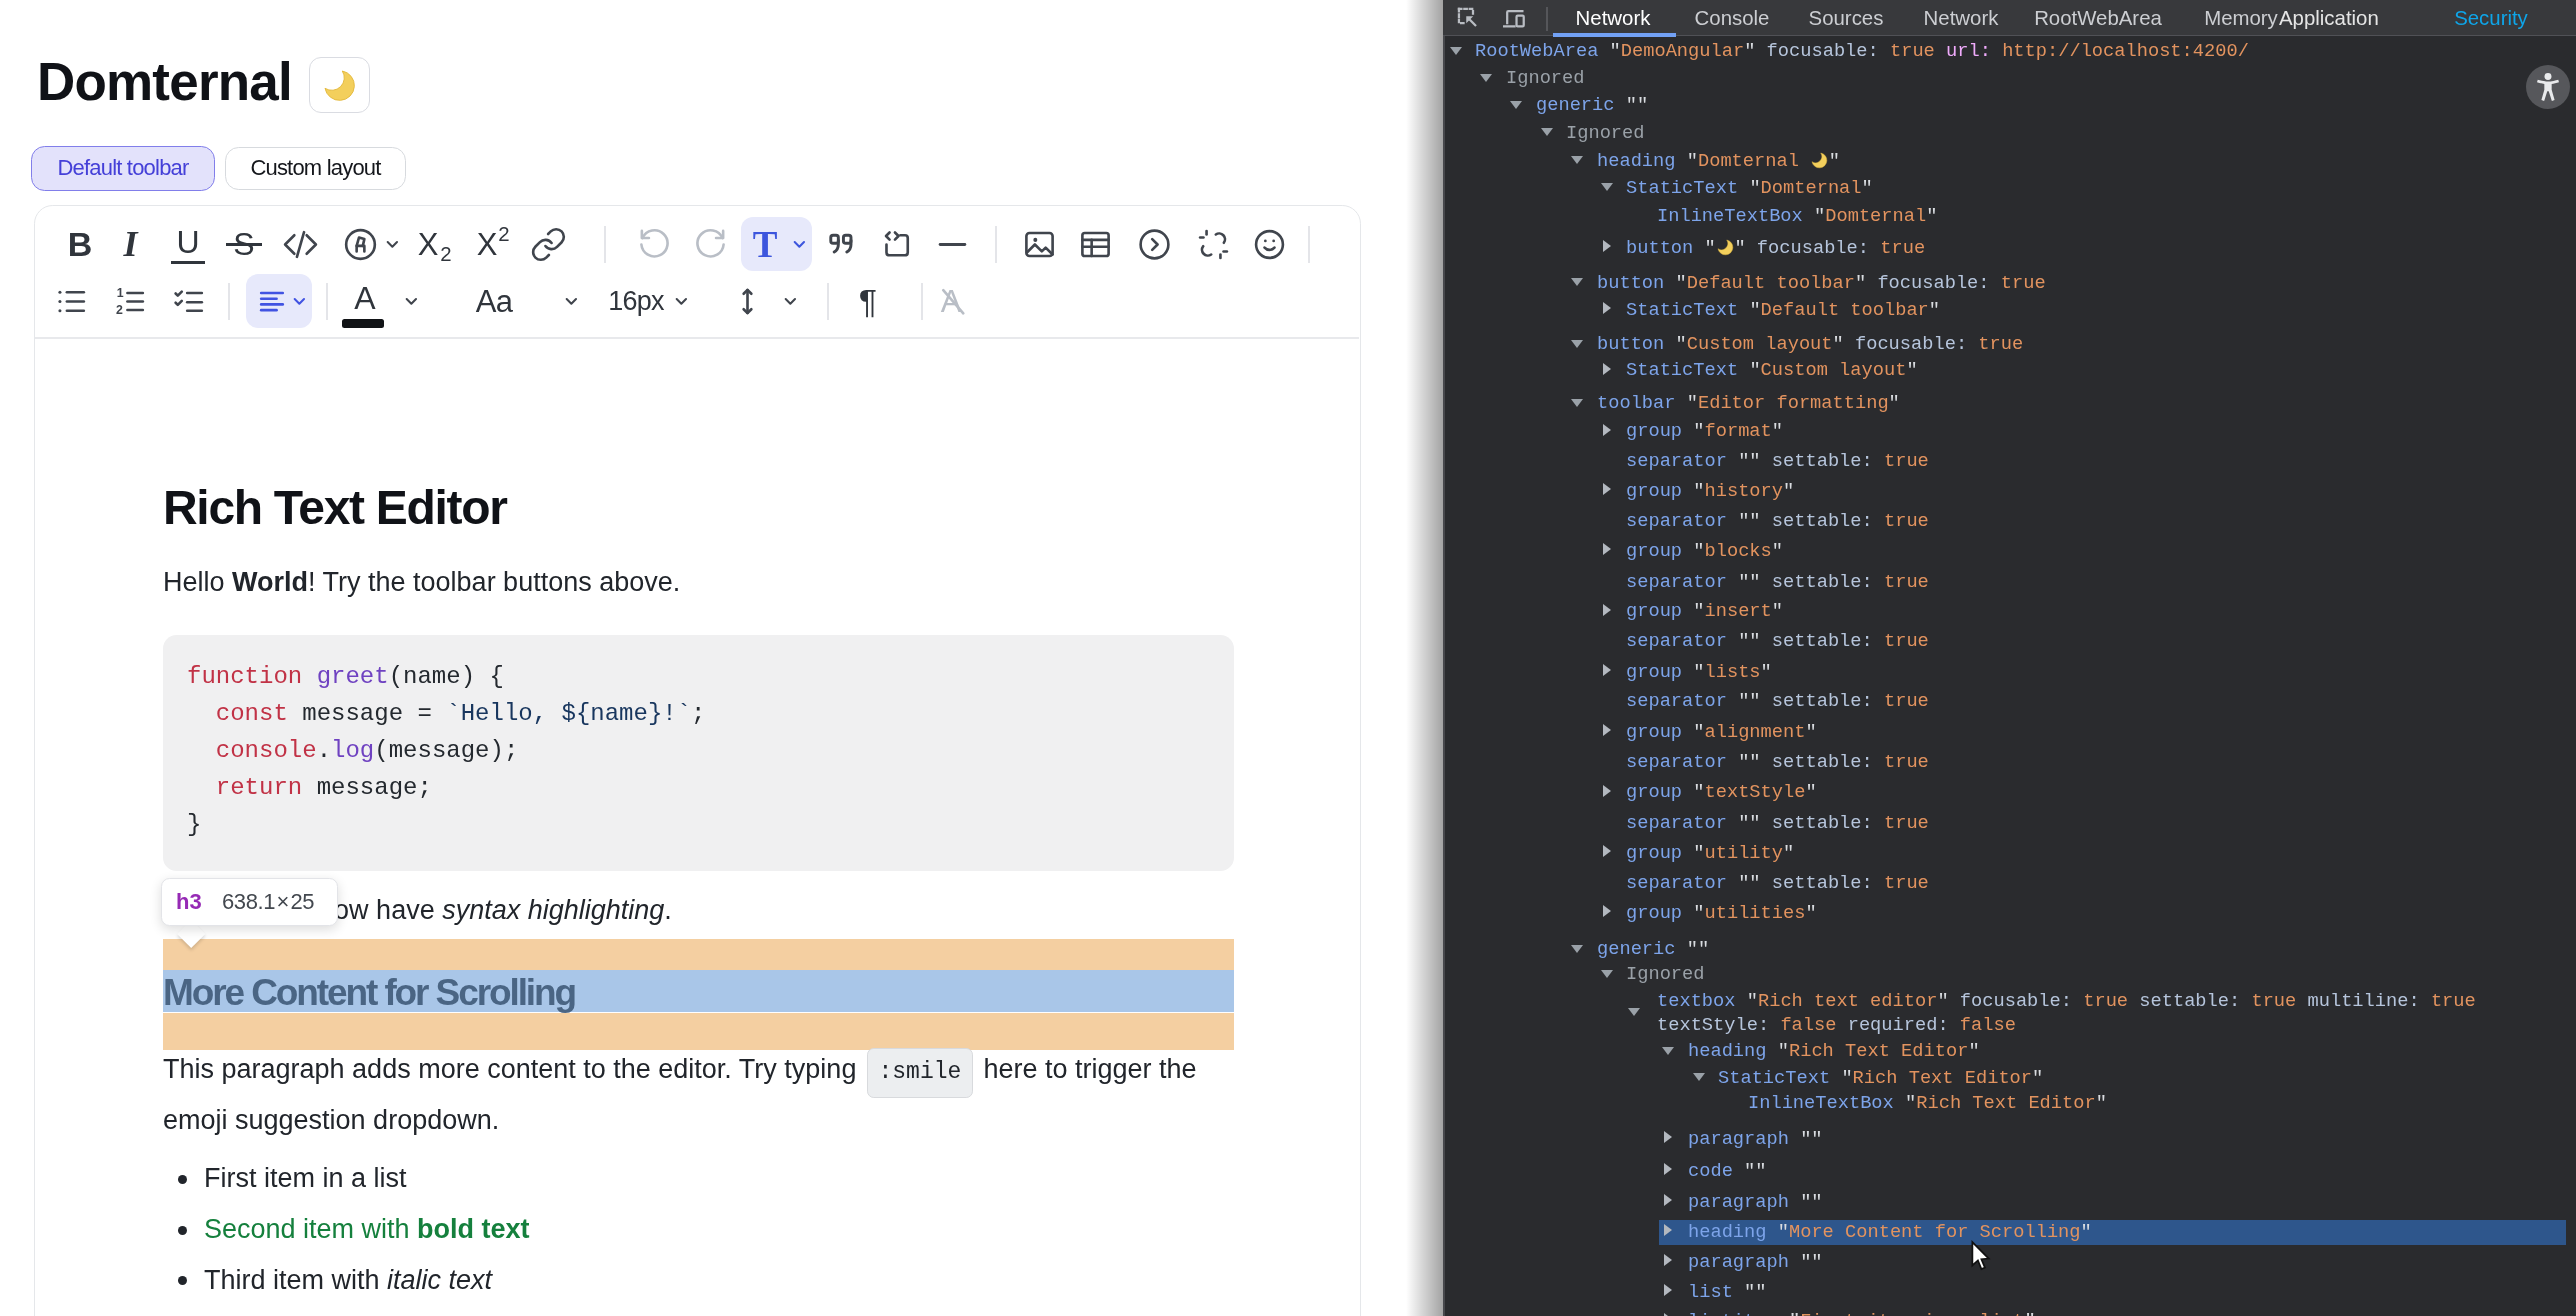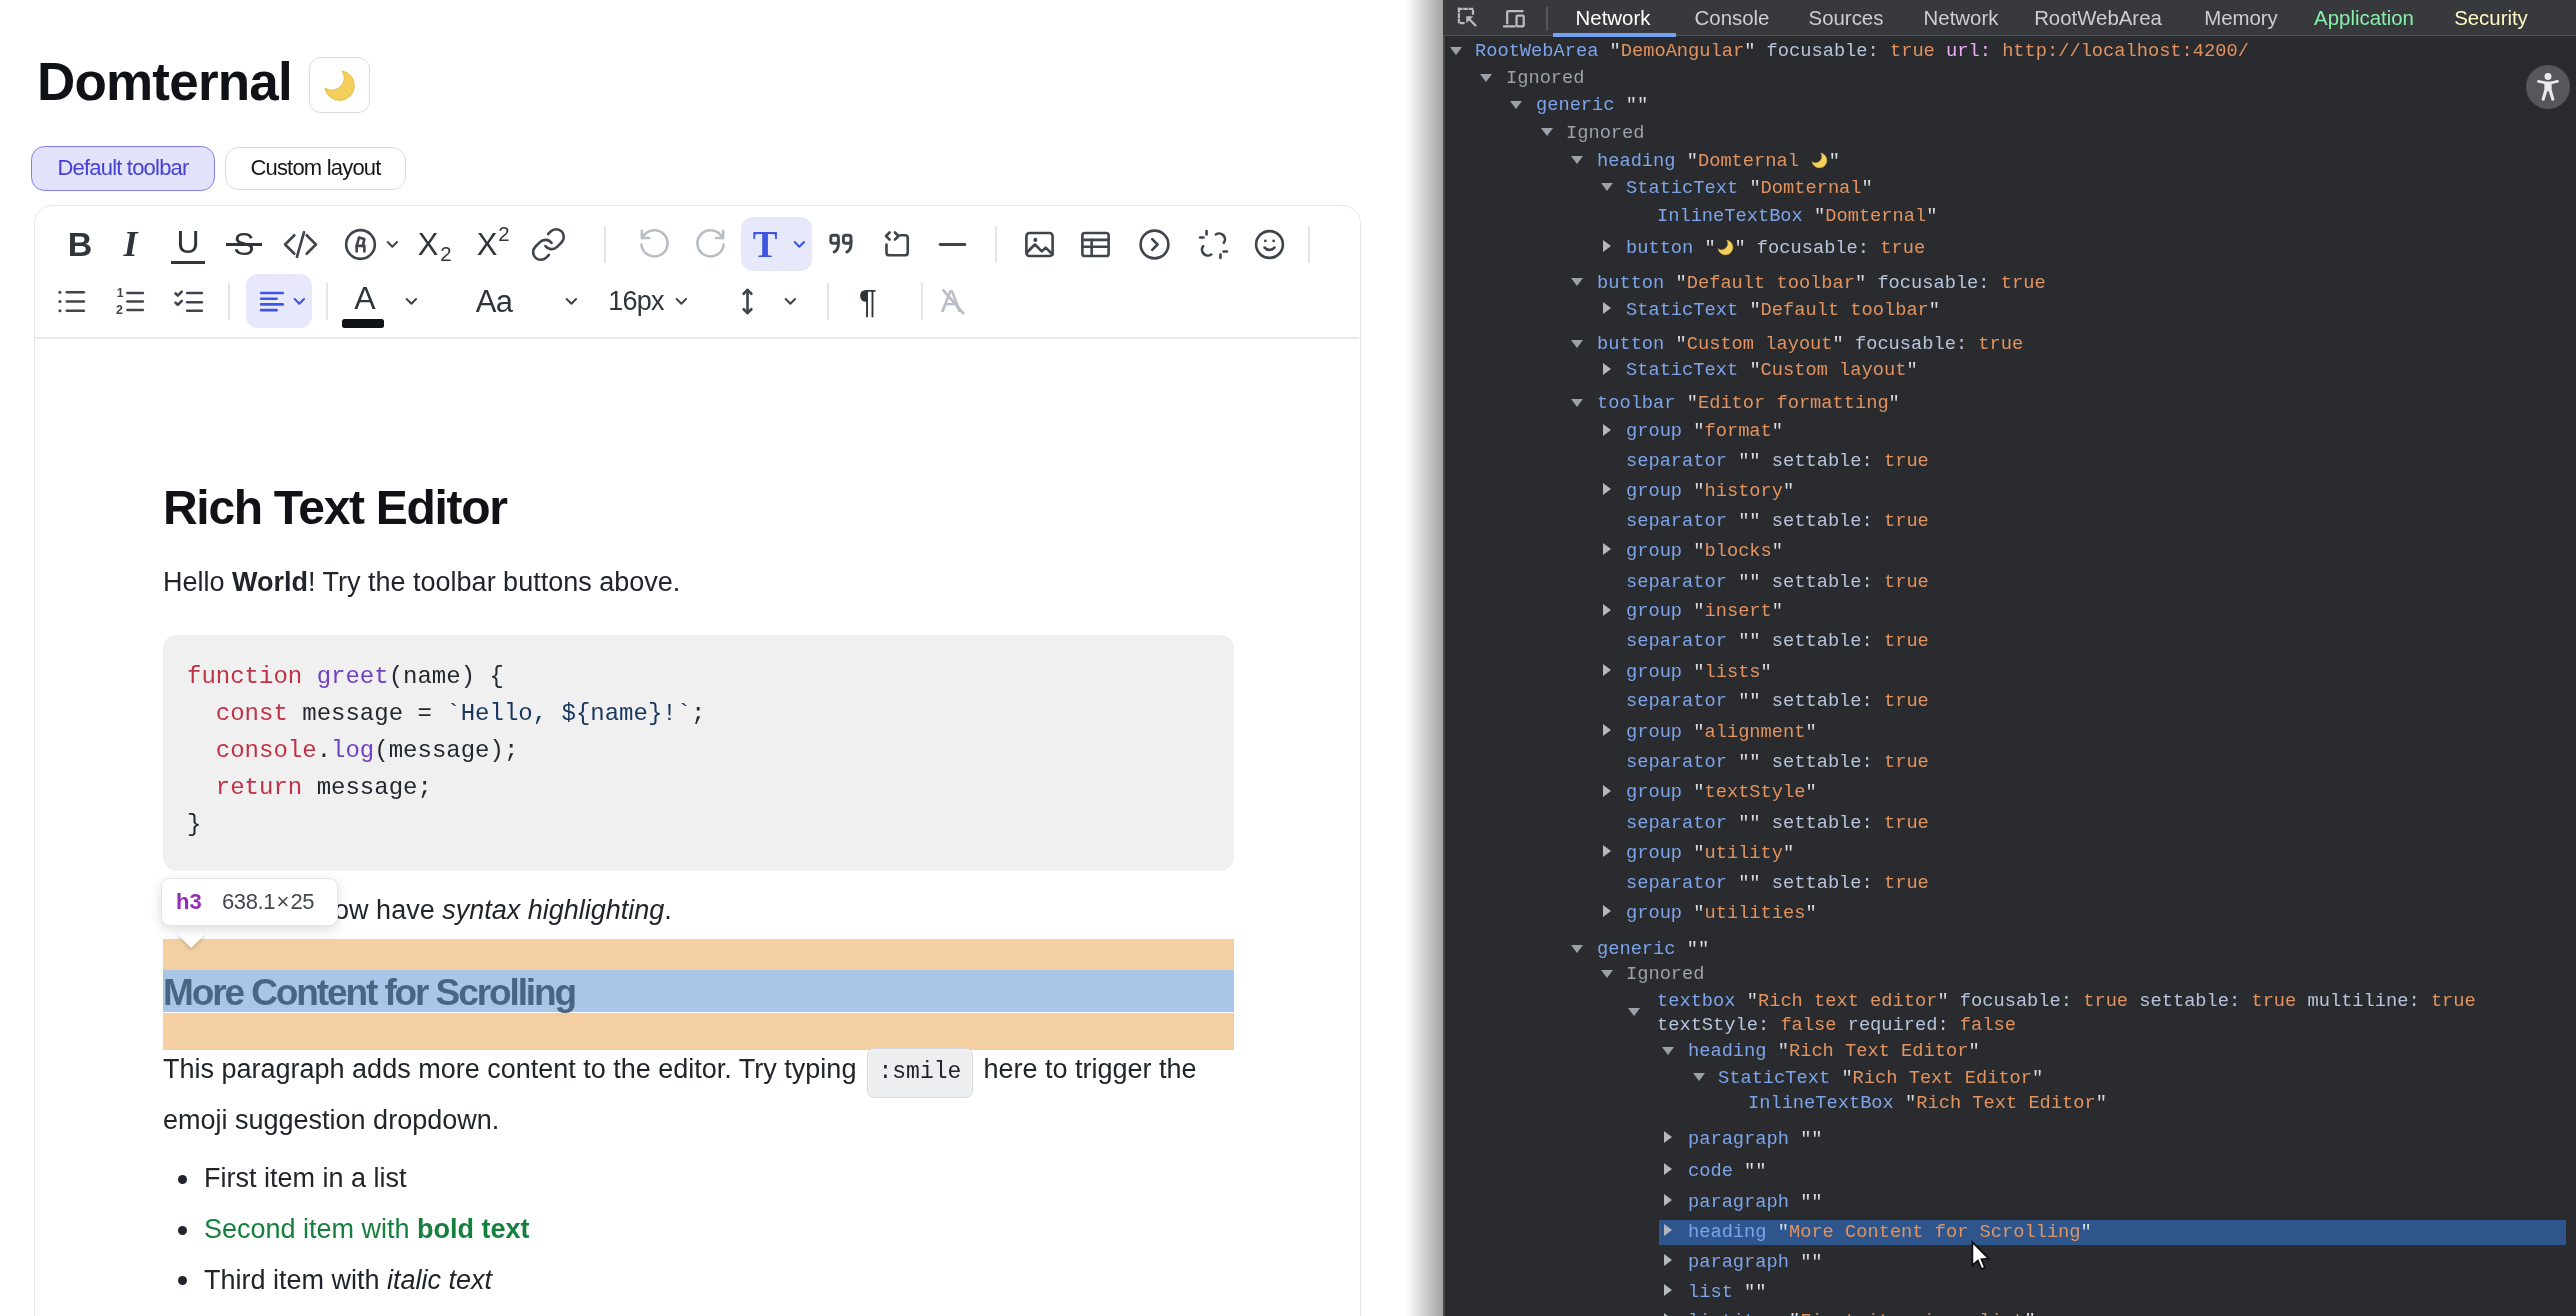--- a/index.html
+++ b/index.html
@@ -232,22 +232,22 @@
         <path d="M2.8 19h9.2"></path>
         <rect x="13.8" y="9.5" width="6.4" height="9.5" rx="1"></rect>
       </svg>
     <div style="position:absolute;left:103px;top:6.8px;width:1.7px;height:24px;background:#55565a"></div>
     <div style="position:absolute;left:85px;top:0;width:170px;height:37px;line-height:37px;text-align:center;color:#ffffff">Network</div>
 <div style="position:absolute;left:204px;top:0;width:170px;height:37px;line-height:37px;text-align:center;color:#ccced2">Console</div>
 <div style="position:absolute;left:318px;top:0;width:170px;height:37px;line-height:37px;text-align:center;color:#ccced2">Sources</div>
 <div style="position:absolute;left:433px;top:0;width:170px;height:37px;line-height:37px;text-align:center;color:#ccced2">Network</div>
 <div style="position:absolute;left:570px;top:0;width:170px;height:37px;line-height:37px;text-align:center;color:#ccced2">RootWebArea</div>
 <div style="position:absolute;left:713px;top:0;width:170px;height:37px;line-height:37px;text-align:center;color:#ccced2">Memory</div>
-<div style="position:absolute;left:836px;top:0;width:170px;height:37px;line-height:37px;text-align:center;color:#86efac">Application</div>
-<div style="position:absolute;left:963px;top:0;width:170px;height:37px;line-height:37px;text-align:center;color:#fef9c3">Security</div>
+<div style="position:absolute;left:836px;top:0;width:170px;height:37px;line-height:37px;color:#e5e5e5">Application</div>
+<div style="position:absolute;left:963px;top:0;width:170px;height:37px;line-height:37px;text-align:center;color:#0ea5e9">Security</div>
 <div style="position:absolute;left:110px;top:33px;width:123px;height:4.2px;background:#72a1f5"></div>
   </div>
   <div id="tree" style="position:absolute;left:0;top:37px;width:1133px;height:1279px">
     <div style="position:absolute;left:0;top:0;width:1133px;height:1279px"></div>
     <div style="position:absolute;left:0;top:-37px;width:1133px;height:1316px">
         <div style="position:absolute;left:6.8px;top:47px;width:0;height:0;border-left:6px solid transparent;border-right:6px solid transparent;border-top:8.5px solid #9aa1a8"></div>
 <div class="trow" style="left:32px;top:39px"><span style="color:#7da4ea">RootWebArea</span> <span style="color:#d9dce0">"</span><span style="color:#e2935f">DemoAngular</span><span style="color:#d9dce0">"</span> <span style="color:#b6c5dc">focusable:</span> <span style="color:#e2935f">true</span> <span style="color:#f0abfc">url:</span> <span style="color:#e2935f">http://localhost:4200/</span></div>
 <div style="position:absolute;left:37px;top:74px;width:0;height:0;border-left:6px solid transparent;border-right:6px solid transparent;border-top:8.5px solid #9aa1a8"></div>
 <div class="trow" style="left:63px;top:66px"><span style="color:#9aa1a8">Ignored</span></div>
 <div style="position:absolute;left:67px;top:101px;width:0;height:0;border-left:6px solid transparent;border-right:6px solid transparent;border-top:8.5px solid #9aa1a8"></div>

